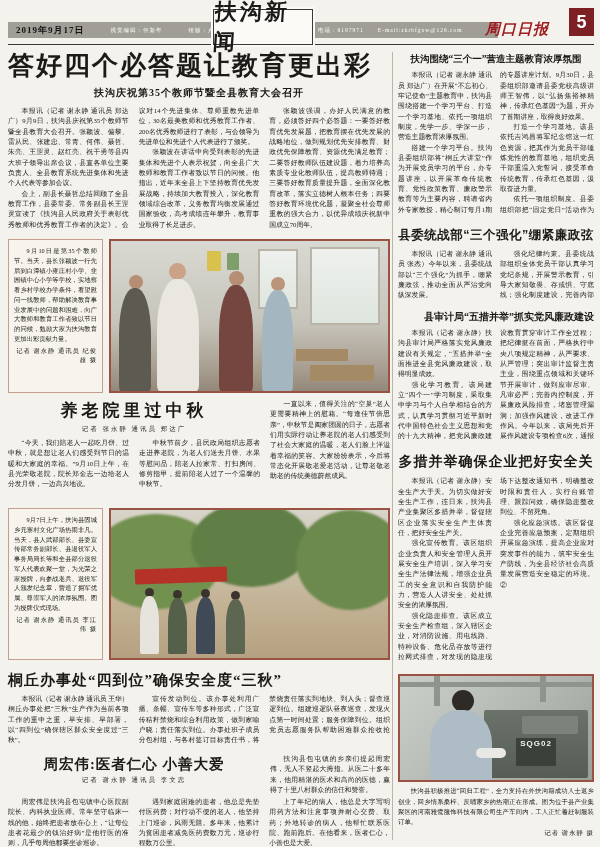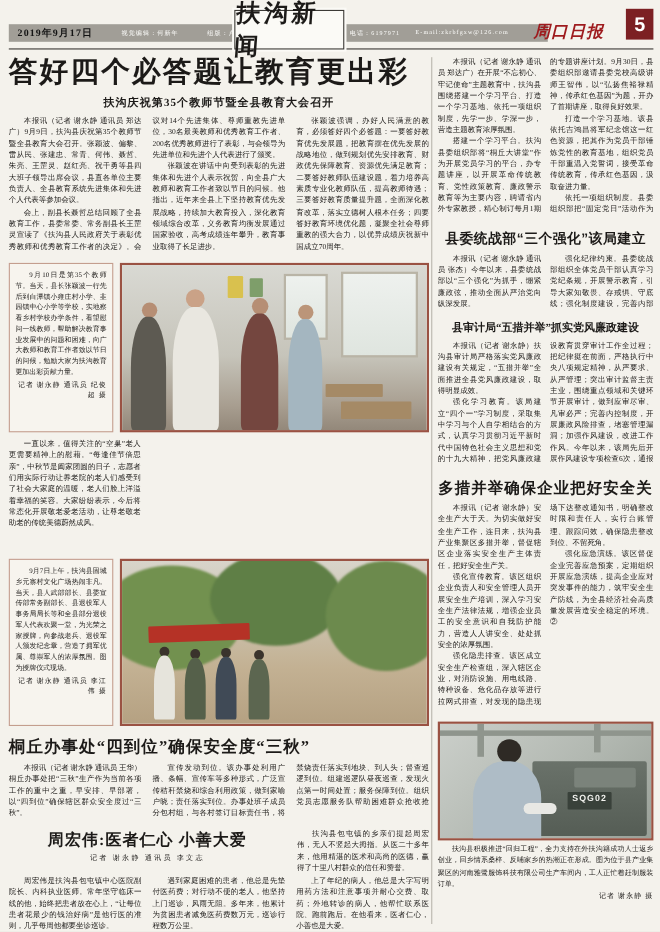--- a/index.html
+++ b/index.html
@@ -57,21 +57,21 @@
   .zhou-h { text-align:center; font-size:14.5px; font-weight:700; letter-spacing:1px; line-height:20px; }
   .zhou-body { height:52px; margin-top:3px; }
 
   
   .vrule { position:absolute; left:392px; top:52px; height:788px; width:1px; background:#b9b5ac; }
   .right { position:absolute; left:398px; top:52px; width:196px; }
   .rsec { margin-bottom:8px; }
   .rh { text-align:center; white-space:nowrap; margin-bottom:4px; }
   .rh1 { font:700 9.5px/1.5 "Liberation Serif",serif; }
   .rh2 { font:700 12.5px/1.5 "Liberation Sans",sans-serif; letter-spacing:0.5px; }
-  .rh3 { font:700 10px/1.5 "Liberation Serif",serif; }
+  .rh3 { font:700 10px/1.5 "Liberation Serif",serif;text-align:right; }
   .rh4 { font:700 14px/1.6 "Liberation Sans",sans-serif; letter-spacing:1px; }
   .rb { column-gap:8px; }
   .rb0 { height:148px; } .rb1 { height:52px; } .rb2 { height:114px; } .rb3 { height:190px; }
   .photo3 { height:108px; border:2px solid var(--photo-border,#9a5243); position:relative; overflow:hidden; margin-top:2px; }
   .r-cap { font-size:6.4px; line-height:1.6; text-align:justify; margin-top:4px; }
   .r-cap .txt { text-indent:2em; display:block; }
   .r-credit { display:block; text-align:right; letter-spacing:1px; margin-top:1px; }
 
   
   .abs { position:absolute; }
@@ -143,20 +143,28 @@
         <div class="abs head" style="left:118px;top:30px;width:15px;height:15px;background:#b68e74;"></div>
         <div class="abs figbody" style="left:108px;top:44px;width:34px;height:106px;background:#74463f;"></div>
         <div class="abs head" style="left:160px;top:36px;width:14px;height:14px;background:#bb9579;"></div>
         <div class="abs figbody" style="left:151px;top:49px;width:31px;height:101px;background:#a4b6c0;"></div>
         <div class="abs head" style="left:18px;top:34px;width:14px;height:14px;background:#b68e74;"></div>
         <div class="abs figbody" style="left:8px;top:47px;width:32px;height:103px;background:#5d5a52;"></div>
       </div>
     </div>
 
     <div class="split split-elder">
+      <div class="split-main">
+        <h2 class="elder-h">养老院里过中秋</h2>
+        <div class="byline">记者 张永静 通讯员 郑达广</div>
+        <div class="cols c2 elder-body">
+          <p>“今天，我们陪老人一起吃月饼、过中秋，就是想让老人们感受到节日的温暖和大家庭的幸福。”9月10日上午，在县光荣敬老院，院长郑金志一边给老人分发月饼，一边高兴地说。</p>
+          <p>中秋节前夕，县民政局组织志愿者走进养老院，为老人们送去月饼、水果等慰问品，陪老人拉家常、打扫房间、修剪指甲，提前陪老人过了一个温馨的中秋节。</p>
+        </div>
+      </div>
       <div class="split-side">
         <p class="sidep">一直以来，值得关注的“空巢”老人更需要精神上的慰藉。“每逢佳节倍思亲”，中秋节是阖家团圆的日子，志愿者们用实际行动让养老院的老人们感受到了社会大家庭的温暖，老人们脸上洋溢着幸福的笑容。大家纷纷表示，今后将常态化开展敬老爱老活动，让尊老敬老助老的传统美德蔚然成风。</p>
       </div>
     </div>
 
     <div class="photo-row ph-row2">
       <div class="cap-box">
         <p>9月7日上午，扶沟县固城乡元寨村文化广场热闹非凡。当天，县人武部部长、县委宣传部常务副部长、县退役军人事务局局长等和全县部分退役军人代表欢聚一堂，为光荣之家授牌，向参战老兵、退役军人颁发纪念章，营造了拥军优属、尊崇军人的浓厚氛围。图为授牌仪式现场。</p>
         <div class="cap-credit">记者 谢永静 通讯员 李江伟 摄</div>
       </div>
@@ -197,30 +205,31 @@
       <p>遇到家庭困难的患者，他总是先垫付医药费；对行动不便的老人，他坚持上门巡诊，风雨无阻。多年来，他累计为贫困患者减免医药费数万元，巡诊行程数万公里。</p>
       <p>上了年纪的病人，他总是大字写明用药方法和注意事项并耐心交费、取药；外地转诊的病人，他帮忙联系医院、跑前跑后。在他看来，医者仁心，小善也是大爱。</p>
     </div>
   </div>
 
   <div class="vrule"></div>
 
   <div class="right">
 
     <div class="rsec">
+      <div class="rh rh1">扶沟围绕“三个一”营造主题教育浓厚氛围</div>
       <div class="cols c2 rb rb0">
         <p>本报讯（记者 谢永静 通讯员 郑达广）在开展“不忘初心、牢记使命”主题教育中，扶沟县围绕搭建一个学习平台、打造一个学习基地、依托一项组织制度，先学一步、学深一步，营造主题教育浓厚氛围。</p>
         <p>搭建一个学习平台。扶沟县委组织部将“桐丘大讲堂”作为开展党员学习的平台，办专题讲座，以开展革命传统教育、党性政策教育、廉政警示教育等为主要内容，聘请省内外专家教授，精心制订每月1期的专题讲座计划。9月30日，县委组织部邀请县委党校高级讲师王智伟，以“弘扬焦裕禄精神，传承红色基因”为题，开办了首期讲座，取得良好效果。</p>
         <p>打造一个学习基地。该县依托吉鸿昌将军纪念馆这一红色资源，把其作为党员干部锤炼党性的教育基地，组织党员干部重温入党誓词，接受革命传统教育，传承红色基因，汲取奋进力量。</p>
         <p>依托一项组织制度。县委组织部把“固定党日”活动作为基层党支部开展主题教育的重要抓手，充分发挥党建引领作用，大力宣传开展“不忘初心、牢记使命”主题教育的重大意义和目标任务，并充分利用党员微信群、“固定党日”活动、专题辅导等形式，号召引导农村基层广大党员踊跃参与学习，在全县营造出良好的学习氛围。②</p>
       </div>
     </div>
 
     <div class="rsec">
-      <div class="rh rh2">县委统战部“三个强化”该局建立</div>
+      <div class="rh rh2">县委统战部“三个强化”绷紧廉政弦</div>
       <div class="cols c2 rb rb1">
         <p>本报讯（记者 谢永静 通讯员 张杰）今年以来，县委统战部以“三个强化”为抓手，绷紧廉政弦，推动全面从严治党向纵深发展。</p>
         <p>强化纪律约束。县委统战部组织全体党员干部认真学习党纪条规，开展警示教育，引导大家知敬畏、存戒惧、守底线；强化制度建设，完善内部管理制度，规范权力运行；强化日常监督，对党员干部工作圈、生活圈、社交圈进行全方位监督，筑牢拒腐防变的思想防线。②</p>
       </div>
     </div>
 
     <div class="rsec">
       <div class="rh rh3">县审计局“五措并举”抓实党风廉政建设</div>
       <div class="cols c2 rb rb2">
         <p>本报讯（记者 谢永静）扶沟县审计局严格落实党风廉政建设有关规定，“五措并举”全面推进全县党风廉政建设，取得明显成效。</p>
@@ -238,21 +247,21 @@
       </div>
     </div>
 
     <div class="photo3">
       <div class="abs photo3-bg"></div>
       <div class="abs beam" style="left:0;top:6px;width:100%;height:5px;"></div>
       <div class="abs beam" style="left:34px;top:0;width:6px;height:30px;"></div>
       <div class="abs beam" style="right:46px;top:0;width:6px;height:26px;"></div>
       <div class="abs machine" style="right:4px;top:34px;width:104px;height:68px;"></div>
       <div class="abs machine-panel" style="right:14px;top:40px;width:56px;height:18px;"></div>
-      <div class="abs machine-label" style="right:36px;top:62px;width:40px;height:16px;">SQG02</div>
+      <div class="abs machine-label" style="right:36px;top:62px;width:40px;height:28px;">SQG02</div>
       <div class="abs head" style="left:52px;top:14px;width:22px;height:22px;background:#2e2a25;"></div>
       <div class="abs figbody" style="left:30px;top:34px;width:62px;height:74px;background:#aebcc6;"></div>
       <div class="abs" style="left:76px;top:72px;width:30px;height:10px;background:#e8e8e4;border-radius:5px;"></div>
     </div>
     <div class="r-cap">
       <span class="txt">扶沟县积极推进“回归工程”，全力支持在外扶沟籍成功人士返乡创业，回乡情系桑梓、反哺家乡的热潮正在形成。图为位于县产业集聚区的河南雅鹭服饰科技有限公司生产车间内，工人正忙着赶制服装订单。</span>
       <span class="r-credit">记者 谢永静 摄</span>
     </div>
   </div>
 

